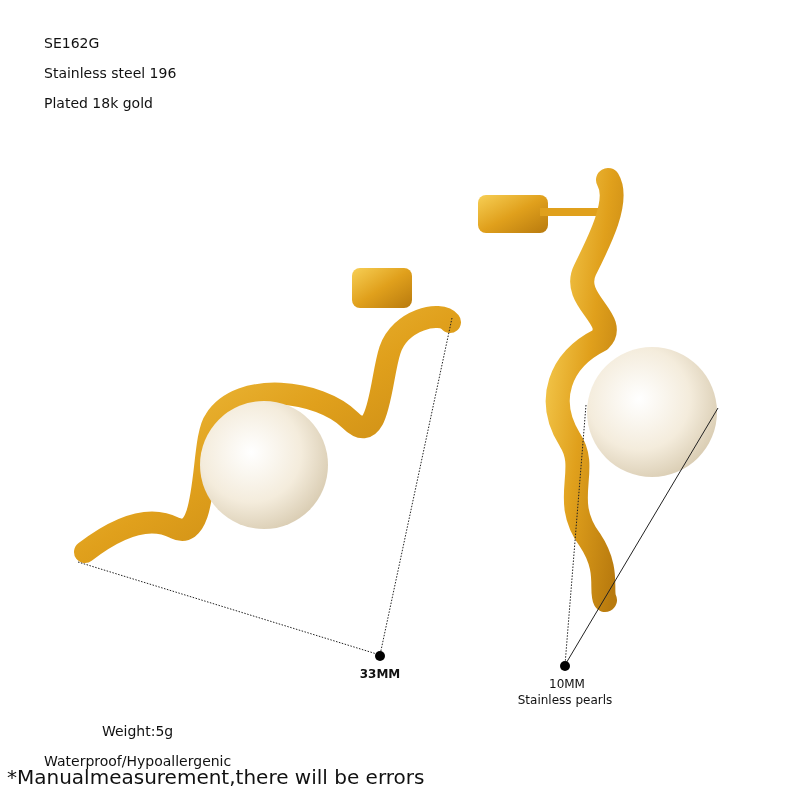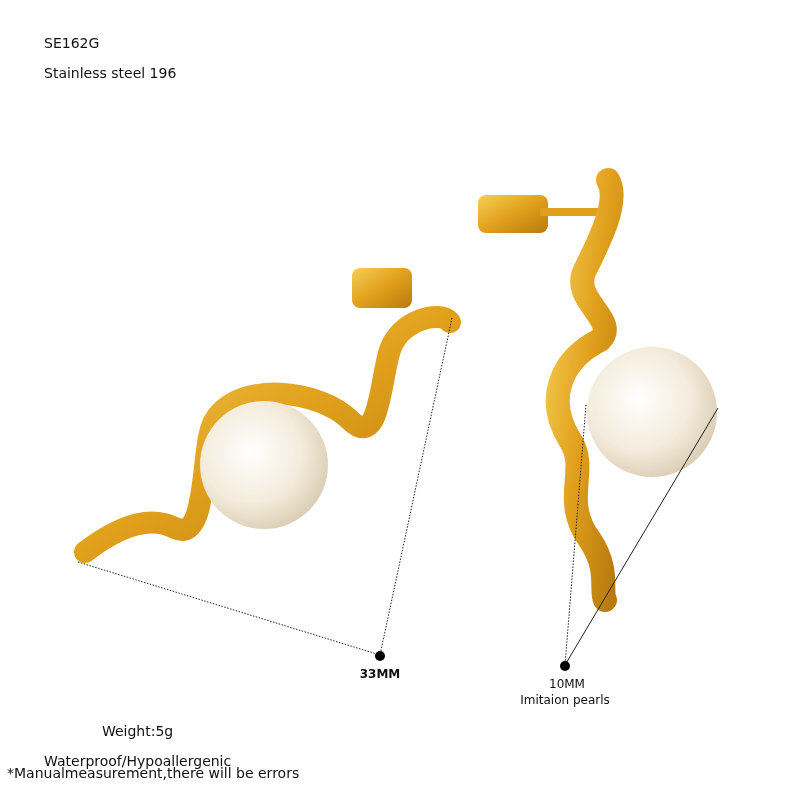--- a/index.html
+++ b/index.html
@@ -1,30 +1,31 @@
 <!DOCTYPE html>
 <html><head>
 <meta charset="utf-8">
 <style>
   html, body { margin: 0; padding: 0; background: #ffffff; }
   body { width: 800px; height: 800px; position: relative; overflow: hidden;
          font-family: "DejaVu Sans", sans-serif; color: #111; }
   .spec { position: absolute; left: 28px; font-size: 14px; line-height: 30px; margin: 16px; }
   .spec-top { top: 12px; }
   .spec-bottom { top: 700px; text-align: center; }
-  .note { position: absolute; left: 7px; top: 765px; font-size: 14px; }
+  .note { position: absolute; left: 7px; top: 765px; font-size: 20px; }
   .label { position: absolute; font-size: 12px; text-align: center; }
   svg.art { position: absolute; left: 0; top: 0; }
 </style>
 </head>
 <body>
 
 <div class="spec spec-top">
   <div>SE162G</div>
   <div>Stainless steel 196</div>
+  <div>Plated 18k gold</div>
 </div>
 
 <svg class="art" width="800" height="800" viewBox="0 0 800 800">
   <defs>
     <radialGradient id="pearlG" cx="40%" cy="40%" r="65%">
       <stop offset="0%" stop-color="#ffffff"></stop>
       <stop offset="60%" stop-color="#f4ecdc"></stop>
       <stop offset="100%" stop-color="#d9ccb2"></stop>
     </radialGradient>
     <linearGradient id="goldG" x1="0" y1="0" x2="1" y2="1">
@@ -52,19 +53,19 @@
     <line x1="452" y1="318" x2="380" y2="655"></line>
     <line x1="586" y1="405" x2="565" y2="665"></line>
   </g>
   <line x1="718" y1="408" x2="565" y2="665" stroke="#222" stroke-width="1"></line>
   <circle cx="380" cy="656" r="5" fill="#000"></circle>
   <circle cx="565" cy="666" r="5" fill="#000"></circle>
 </svg>
 
 <div class="label" style="left:330px; top:667px; width:100px;font-weight:bold;">33MM</div>
 <div class="label" style="left:517px; top:677px; width:100px;">10MM</div>
-<div class="label" style="left:495px; top:693px; width:140px;">Imitaion pearls</div>
+<div class="label" style="left:495px; top:693px; width:140px;">Stainless pearls</div>
 
 <div class="spec spec-bottom">
   <div>Weight:5g</div>
   <div>Waterproof/Hypoallergenic</div>
 </div>
 <div class="note">*Manualmeasurement,there will be errors</div>
 
 </body></html>

